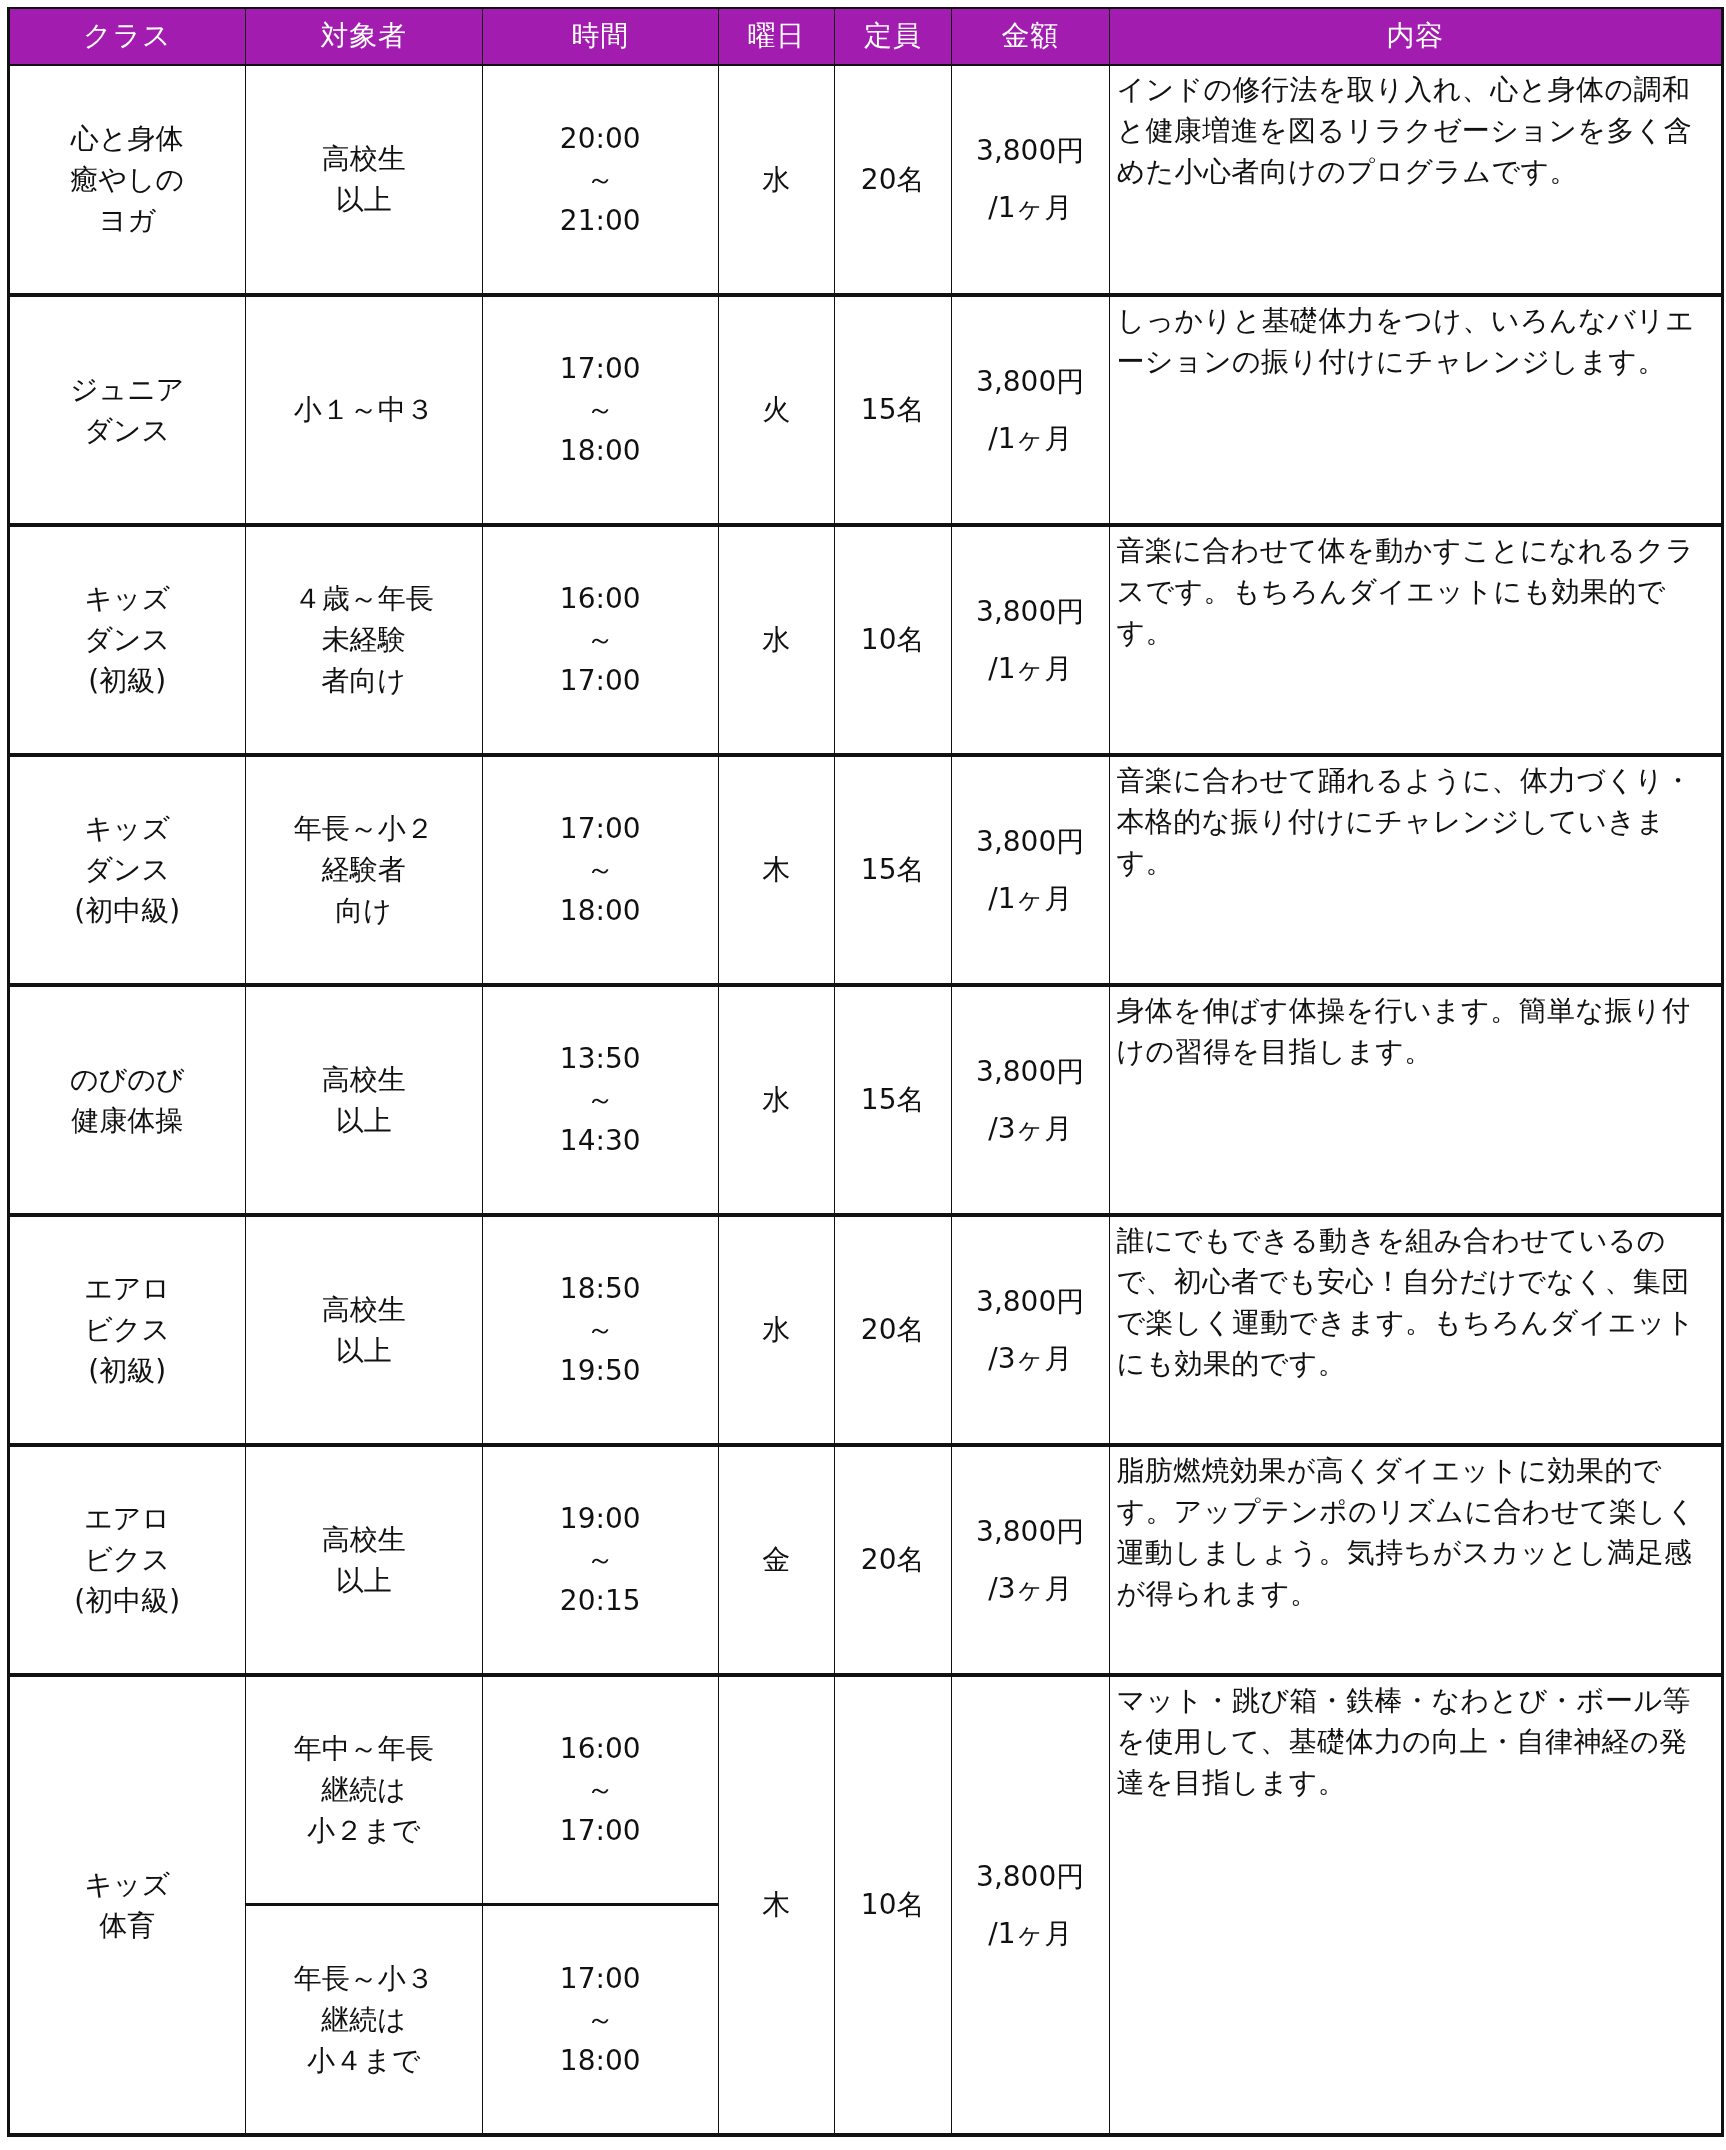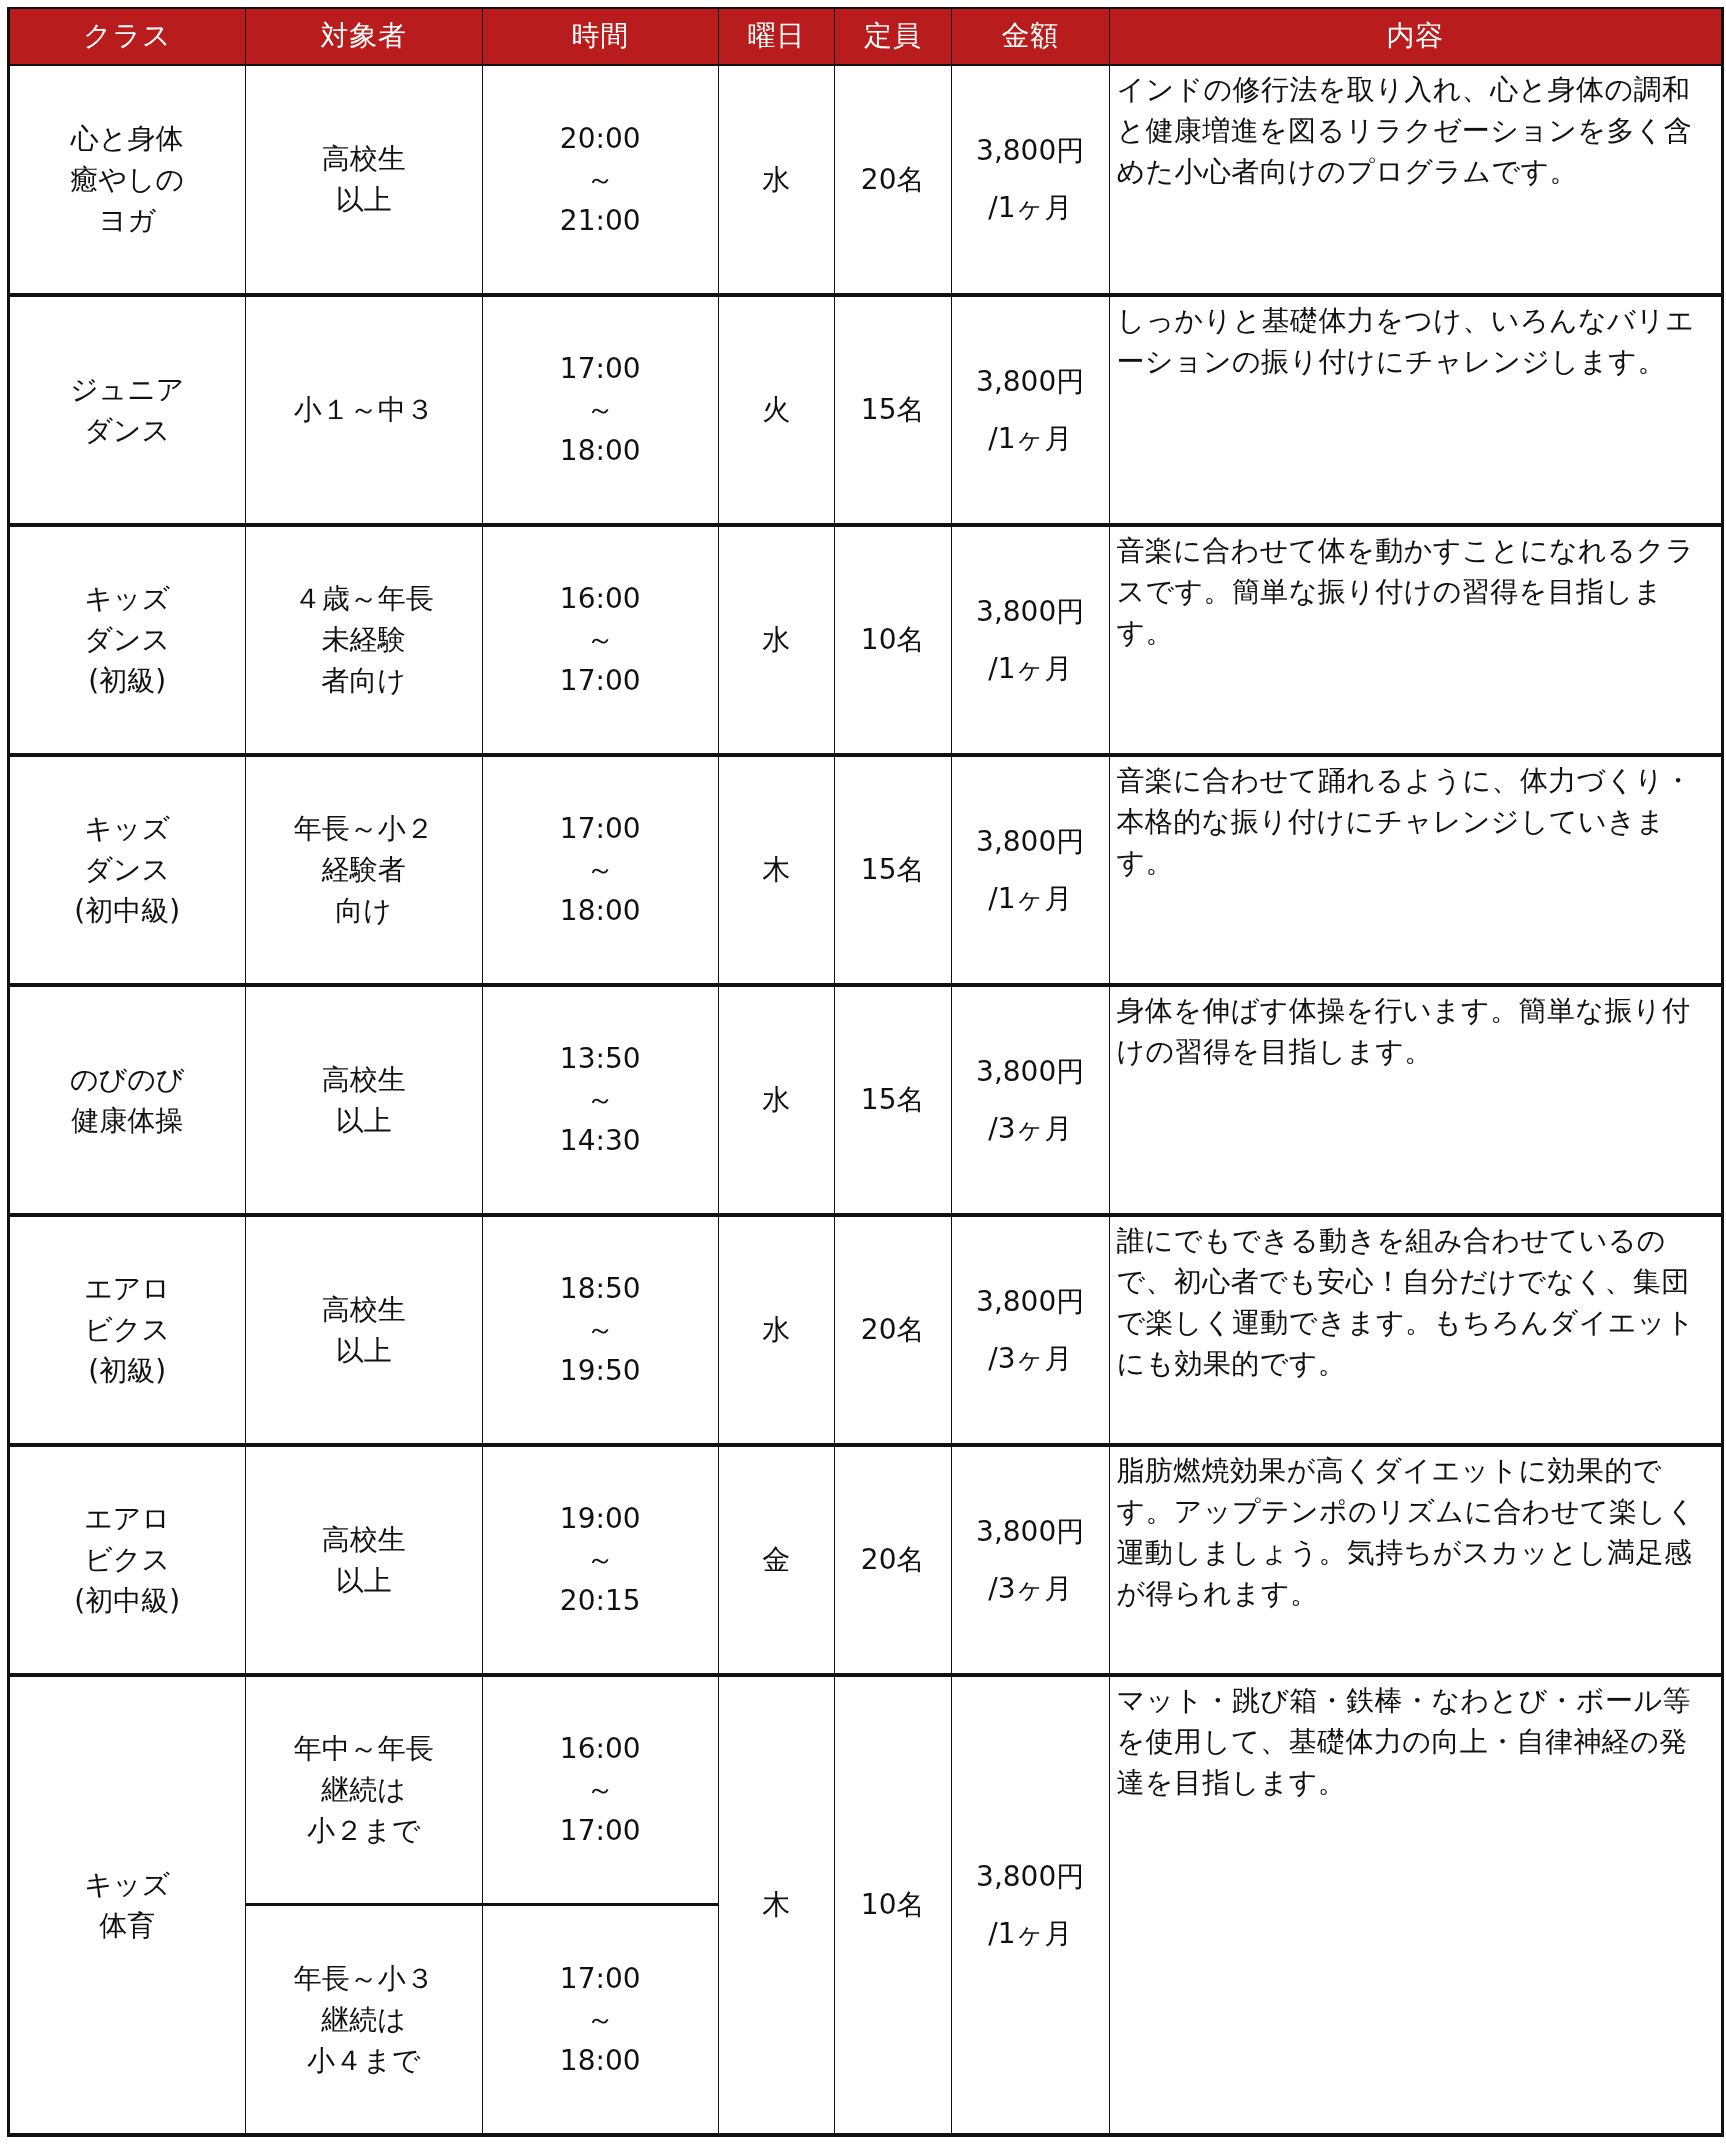--- a/index.html
+++ b/index.html
@@ -25,21 +25,21 @@
     }
     .schedule col.c-class { width: 237px; }
     .schedule col.c-target { width: 237px; }
     .schedule col.c-time { width: 236px; }
     .schedule col.c-day { width: 116px; }
     .schedule col.c-cap { width: 117px; }
     .schedule col.c-price { width: 158px; }
     .schedule col.c-desc { width: 613px; }
 
     .schedule th {
-      background: #b91c1c;
+      background: #a21caf;
       color: #ffffff;
       font-weight: normal;
       font-size: 28px;
       height: 55px;
       padding: 0;
       border: 2.5px solid #111111;
       border-left: 1.7px solid #111111;
       border-right: 1.7px solid #111111;
       text-align: center;
       vertical-align: middle;
@@ -142,21 +142,21 @@
       <td>４歳～年長
 未経験
 者向け</td>
       <td>16:00
 ～
 17:00</td>
       <td>水</td>
       <td>10名</td>
       <td class="price">3,800円
 /1ヶ月</td>
-      <td class="desc outer-right">音楽に合わせて体を動かすことになれるクラスです。簡単な振り付けの習得を目指します。</td>
+      <td class="desc outer-right">音楽に合わせて体を動かすことになれるクラスです。もちろんダイエットにも効果的です。</td>
     </tr>
     <tr class="row h-main">
       <td class="outer-left">キッズ
 ダンス
 (初中級)</td>
       <td>年長～小２
 経験者
 向け</td>
       <td>17:00
 ～

